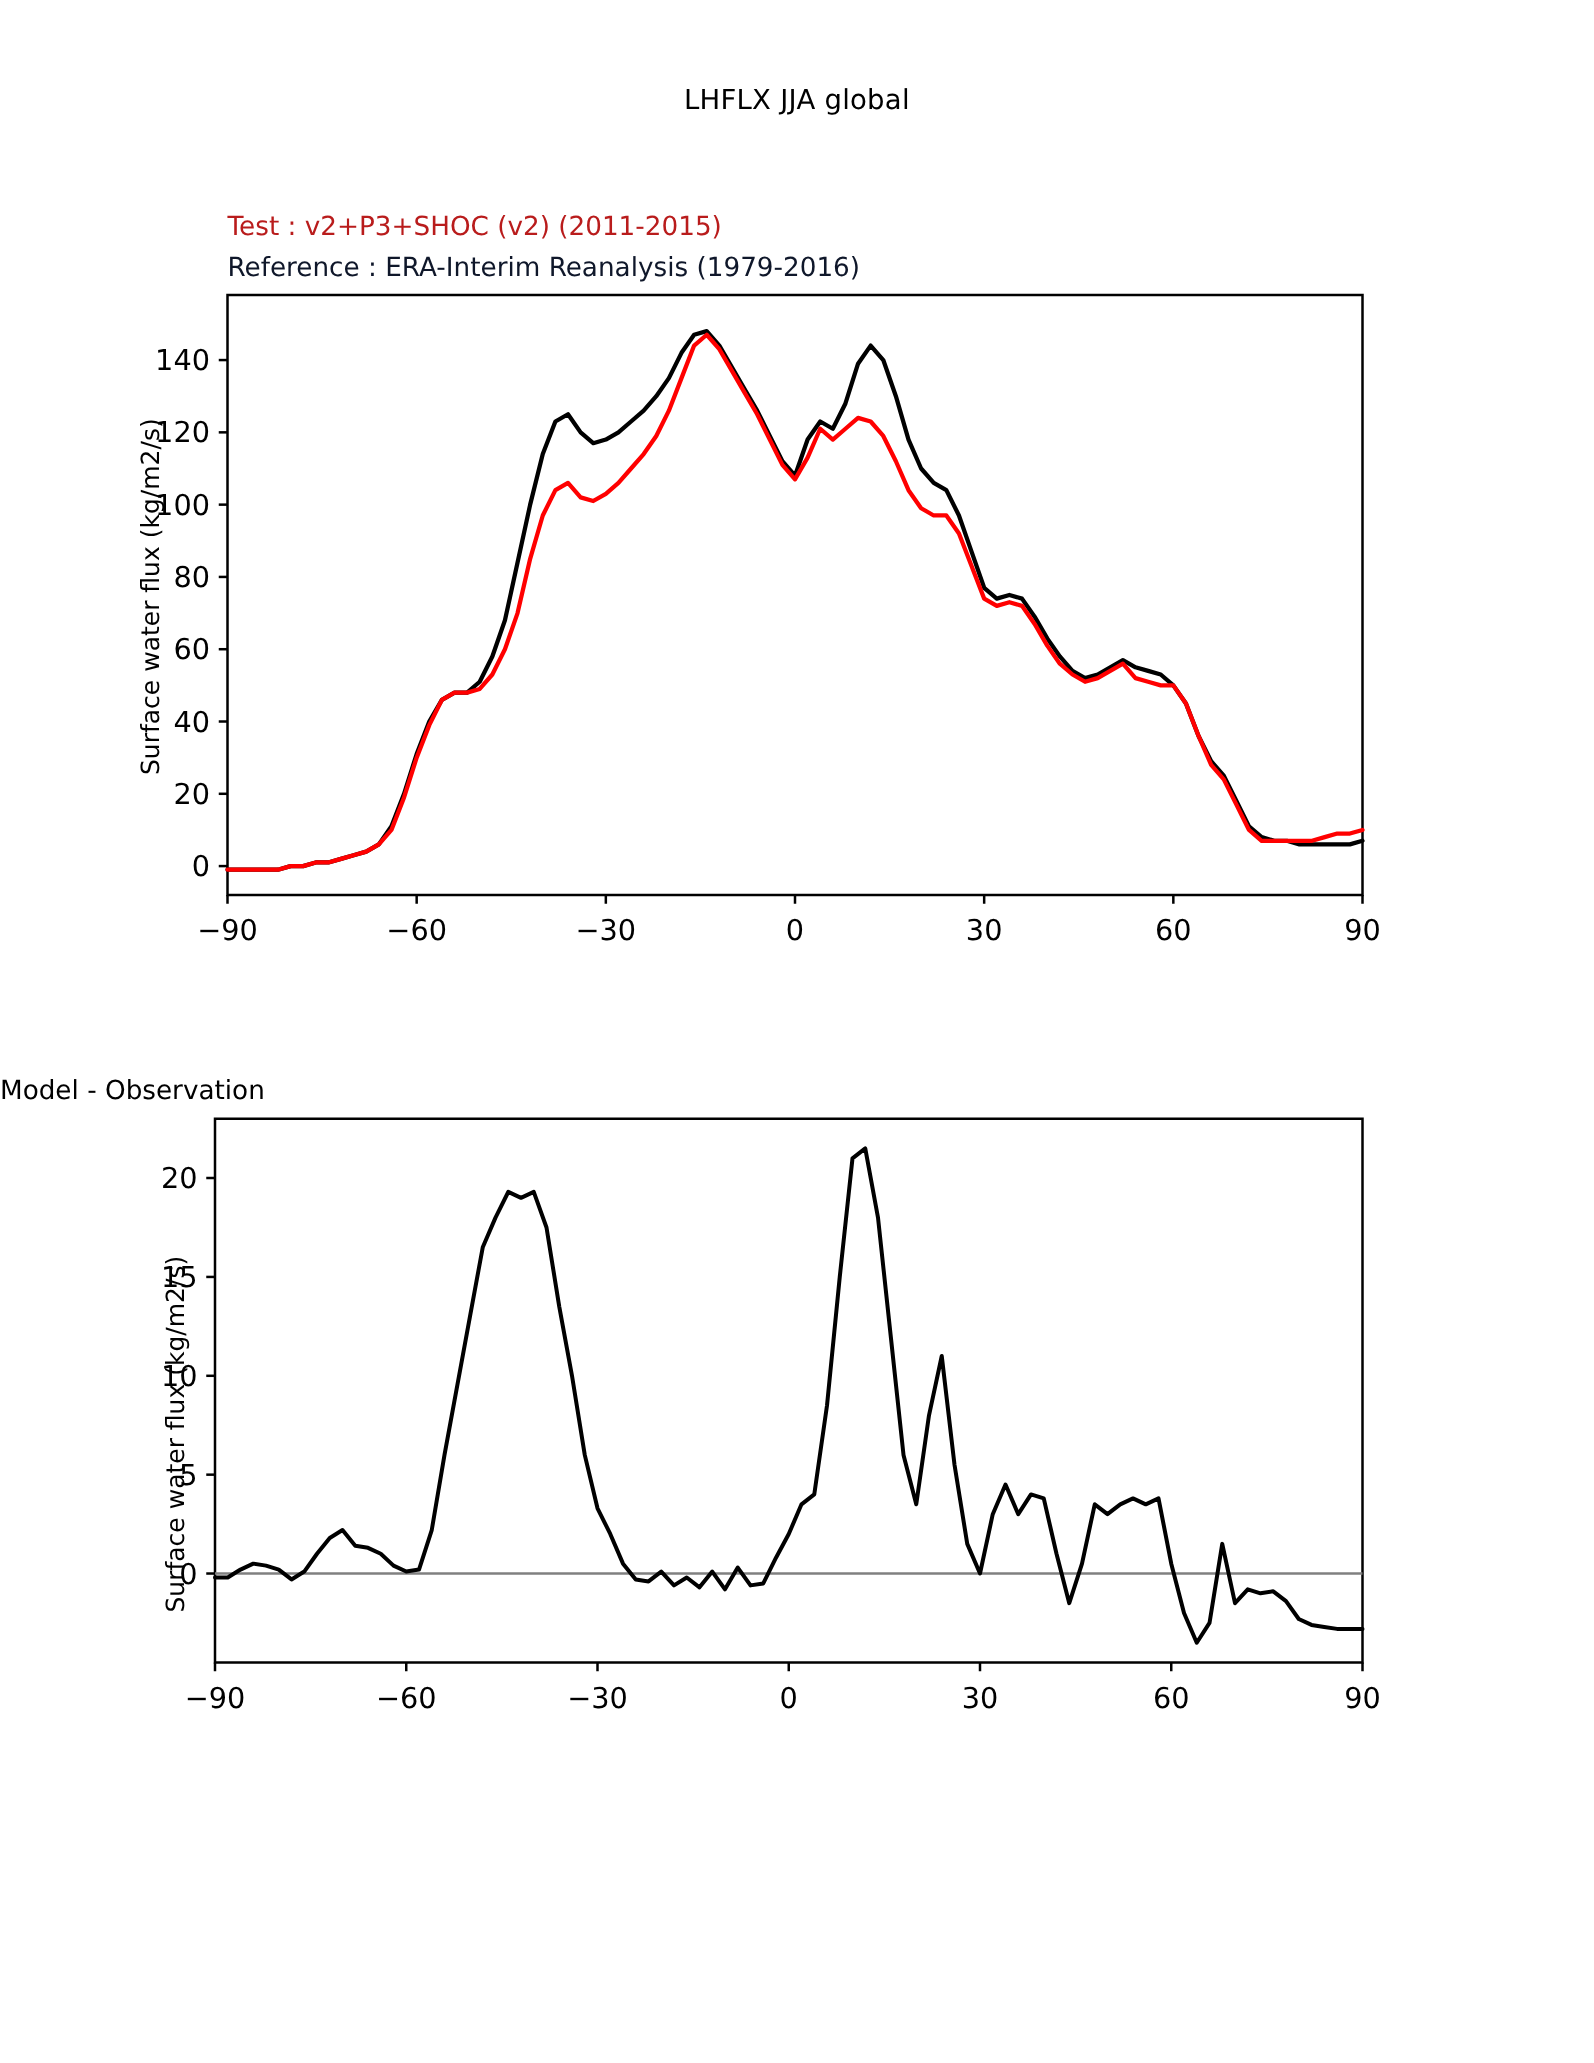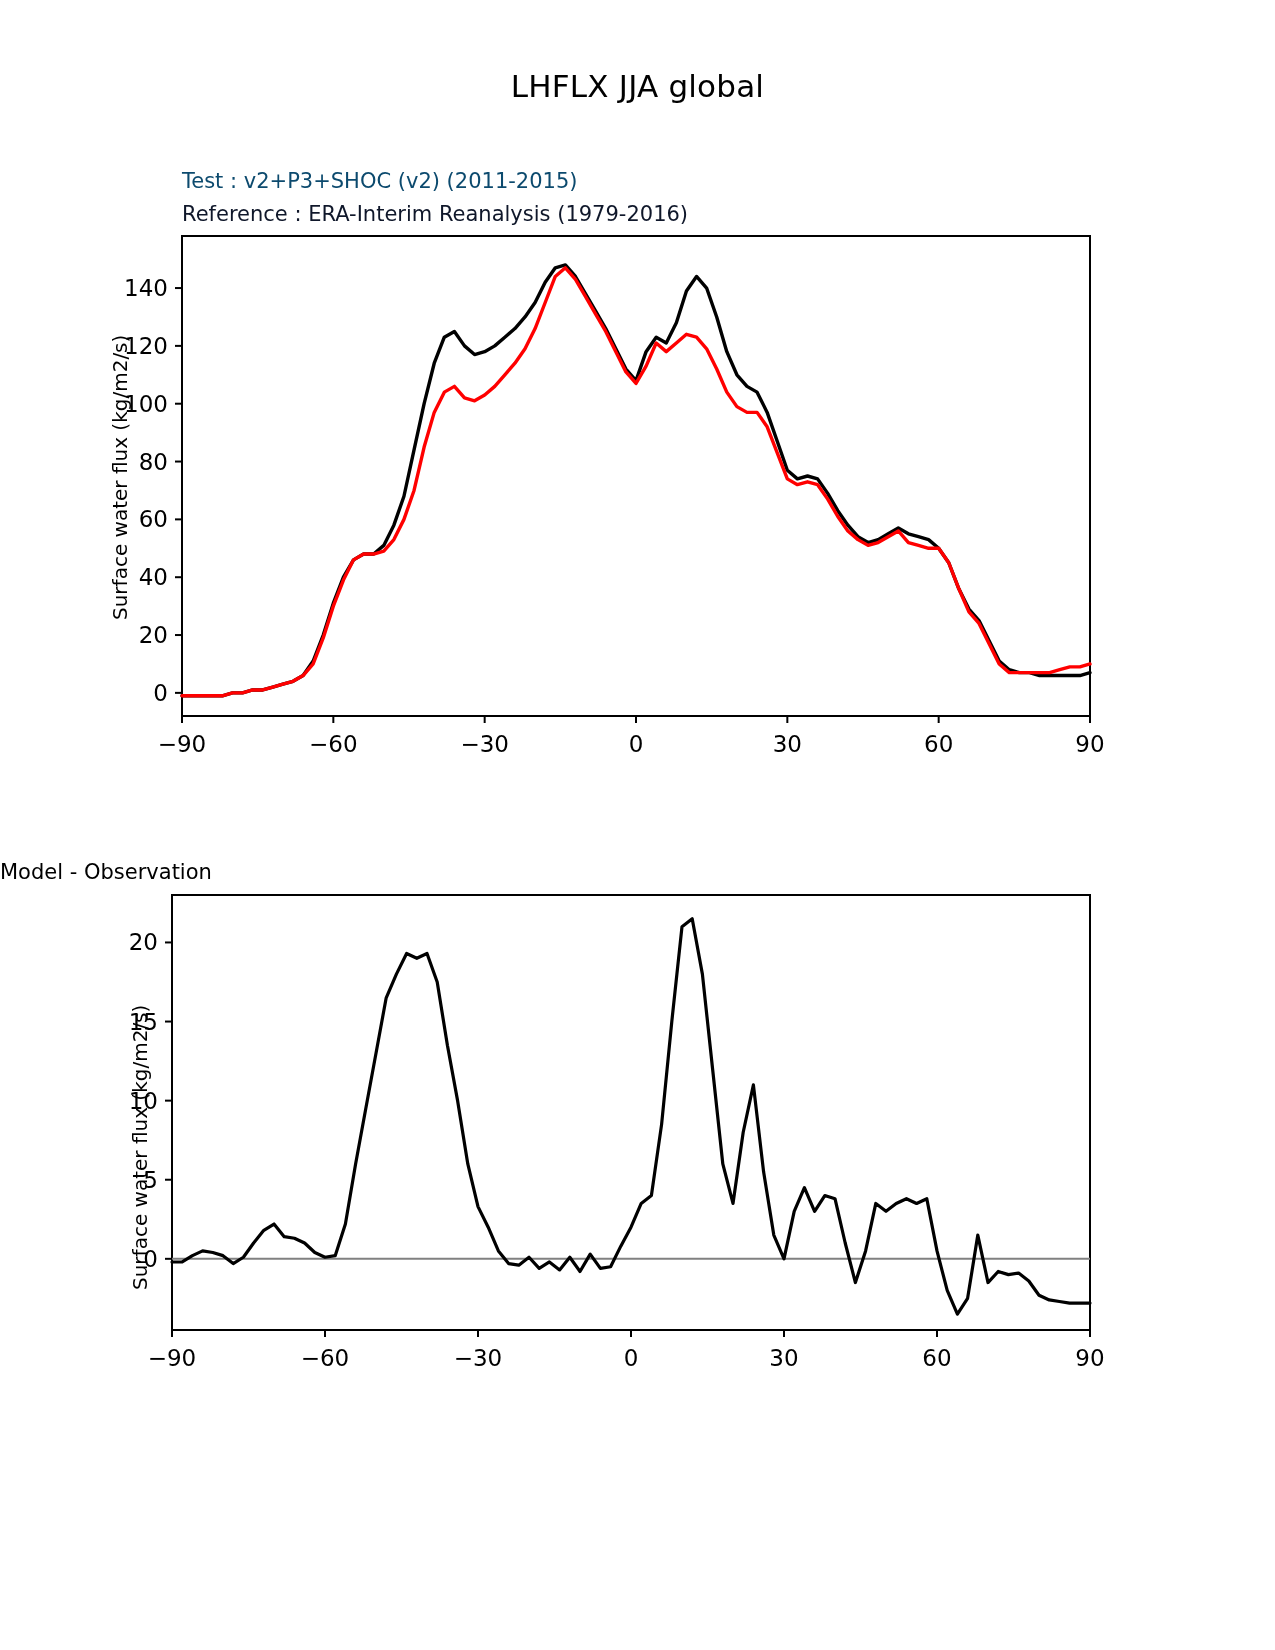--- a/index.html
+++ b/index.html
@@ -19,32 +19,32 @@
     position: relative;
     width: 1275px;
     height: 1650px;
   }
   .fig-title {
     position: absolute;
     top: 68px;
     left: 0;
     width: 1275px;
     text-align: center;
-    font-size: 31px;
+    font-size: 22px;
     color: #000;
     letter-spacing: 0.2px;
   }
   .legend-block {
     position: absolute;
     left: 182px;
     top: 165px;
     font-size: 21px;
     line-height: 1.55;
   }
-  .legend-test { color: #0c4a6e; }
+  .legend-test { color: #b91c1c; }
   .legend-ref { color: #0f172a; }
 
   .panel {
     position: absolute;
   }
   .axis-label-y {
     position: absolute;
     font-size: 20px;
     transform-origin: 0 0;
     transform: rotate(-90deg);

